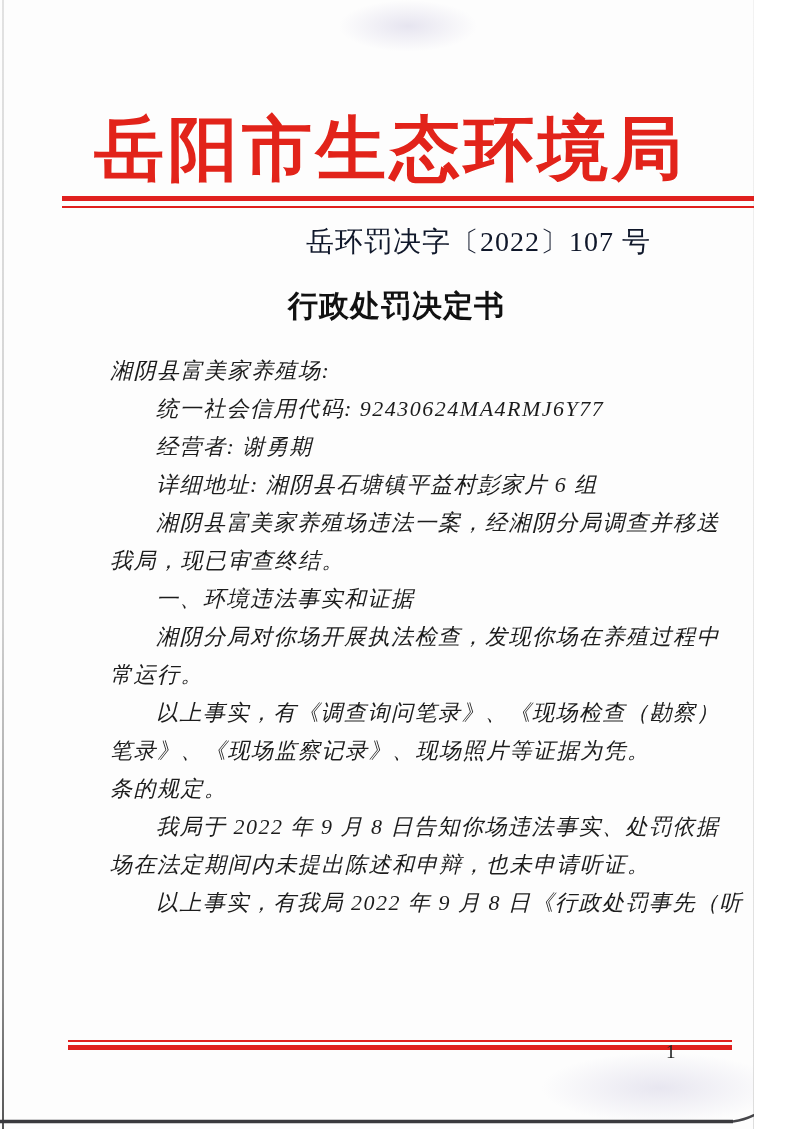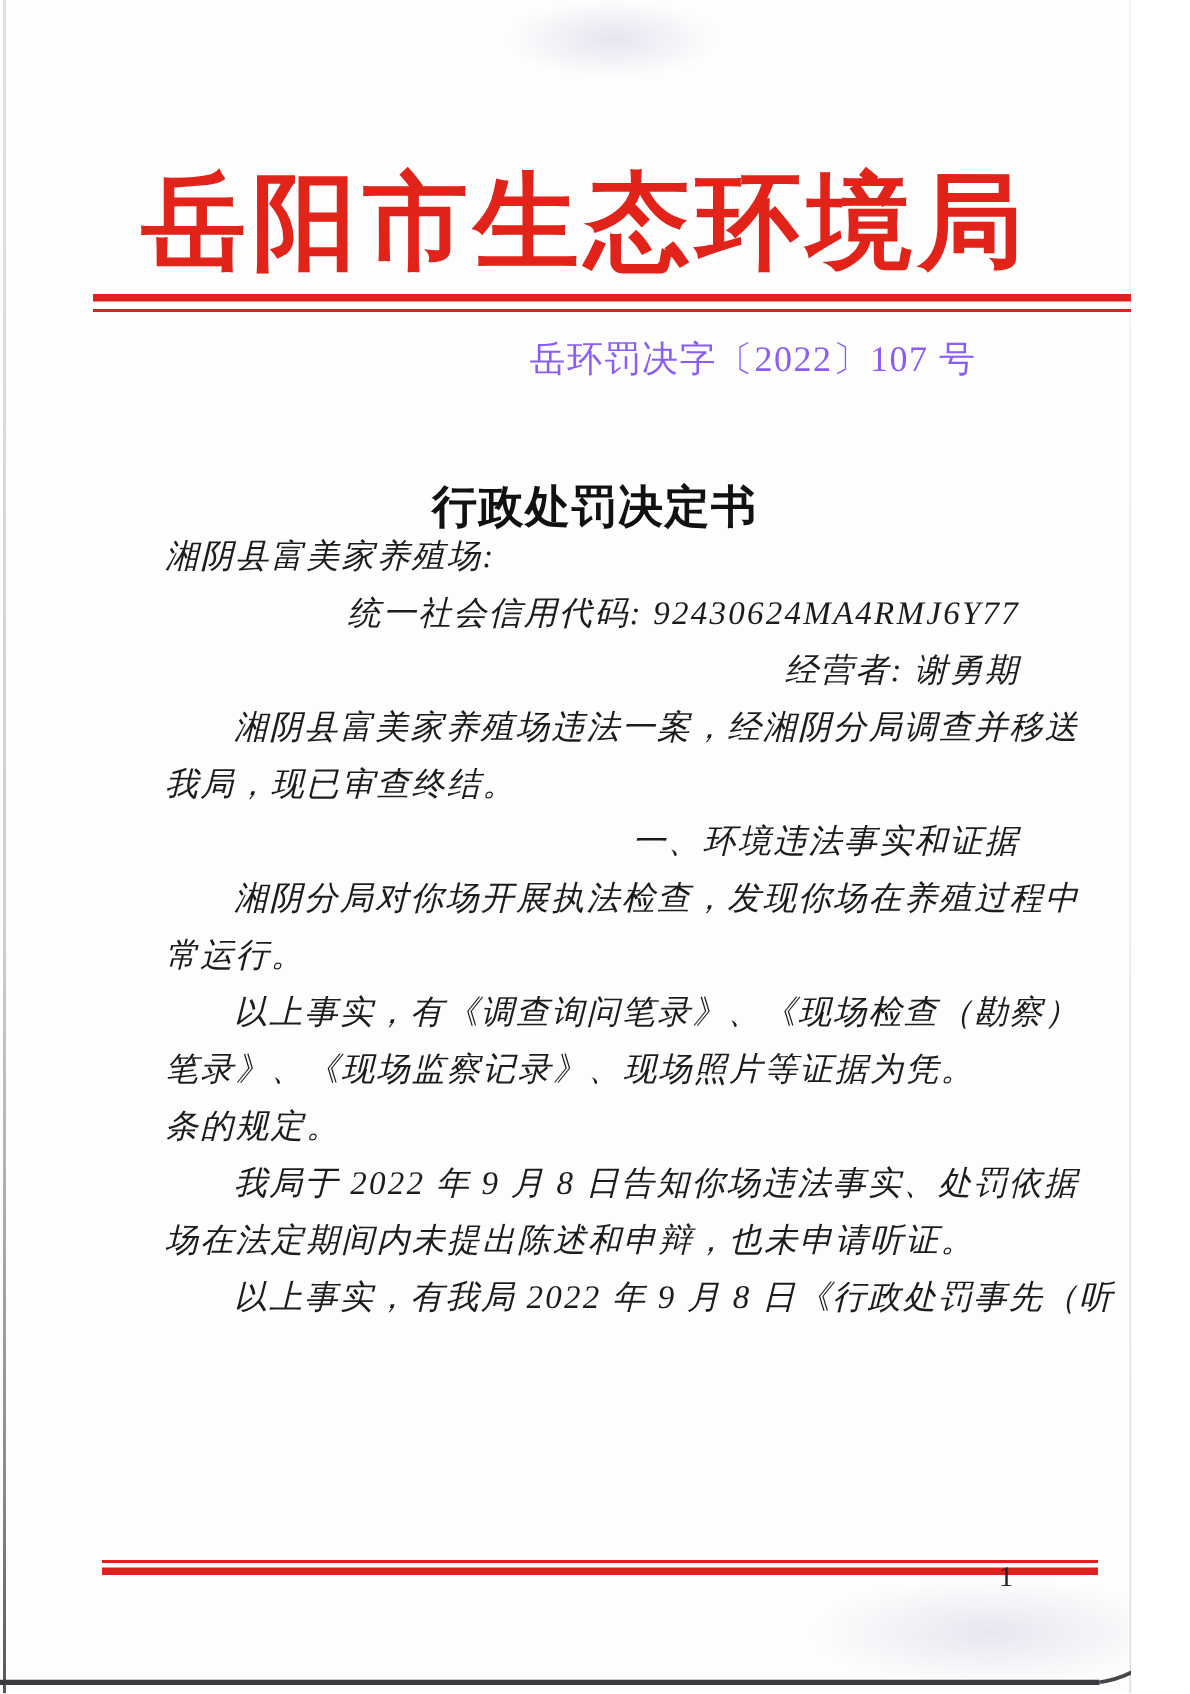--- a/index.html
+++ b/index.html
@@ -16,36 +16,36 @@
     position:absolute;left:94px;top:106px;
     font-size:70px;line-height:88px;font-weight:700;
     letter-spacing:4px;white-space:nowrap;
     color:var(--red-text,#e2231a);
   }
   .rule{position:absolute;background:var(--red-line,#e0201e);}
   .rule.hdr-thick{left:62px;top:196px;width:696px;height:5px;}
   .rule.hdr-thin {left:62px;top:206px;width:696px;height:2px;}
   .doc-number{
     position:absolute;top:223px;right:103px;
-    font-size:24px;letter-spacing:1px;white-space:nowrap;color:#8b5cf6;
+    font-size:28px;letter-spacing:1px;white-space:nowrap;color:#0f172a;
   }
   
   .doc-title{
     position:absolute;left:0;top:286px;width:793px;
     text-align:center;font-size:30px;font-weight:700;
-    letter-spacing:1px;color:#111;margin-top:32px;
+    letter-spacing:1px;color:#111;
   }
   
   .body-text{
     position:absolute;left:110px;top:352px;width:570px;
     font-size:22px;line-height:38px;letter-spacing:1.5px;
     color:#1c1c1c;
   }
   .body-line{white-space:nowrap;font-style:italic;}
-  .body-line.indent{padding-left:46px;text-align:right;}
+  .body-line.indent{padding-left:46px;}
   
   .rule.ftr-thin {left:68px;top:1040px;width:664px;height:2px;}
   .rule.ftr-thick{left:68px;top:1045px;width:664px;height:5px;}
   .page-number{
     position:absolute;left:666px;top:1041px;
     font-size:19px;color:#222;
   }
   
   .edge-left{
     position:absolute;left:2px;top:0;width:2px;height:1129px;
@@ -84,20 +84,21 @@
   <div class="rule hdr-thick"></div>
   <div class="rule hdr-thin"></div>
   <div class="doc-number">岳环罚决字〔2022〕107 号</div>
 
   <div class="doc-title">行政处罚决定书</div>
 
   <div class="body-text">
     <div class="body-line">湘阴县富美家养殖场:</div>
     <div class="body-line indent">统一社会信用代码: 92430624MA4RMJ6Y77</div>
     <div class="body-line indent">经营者: 谢勇期</div>
+    <div class="body-line indent">详细地址: 湘阴县石塘镇平益村彭家片 6 组</div>
     <div class="body-line indent">湘阴县富美家养殖场违法一案，经湘阴分局调查并移送</div>
     <div class="body-line">我局，现已审查终结。</div>
     <div class="body-line indent">一、环境违法事实和证据</div>
     <div class="body-line indent">湘阴分局对你场开展执法检查，发现你场在养殖过程中</div>
     <div class="body-line">常运行。</div>
     <div class="body-line indent">以上事实，有《调查询问笔录》、《现场检查（勘察）</div>
     <div class="body-line">笔录》、《现场监察记录》、现场照片等证据为凭。</div>
     <div class="body-line">条的规定。</div>
     <div class="body-line indent">我局于 2022 年 9 月 8 日告知你场违法事实、处罚依据</div>
     <div class="body-line">场在法定期间内未提出陈述和申辩，也未申请听证。</div>

